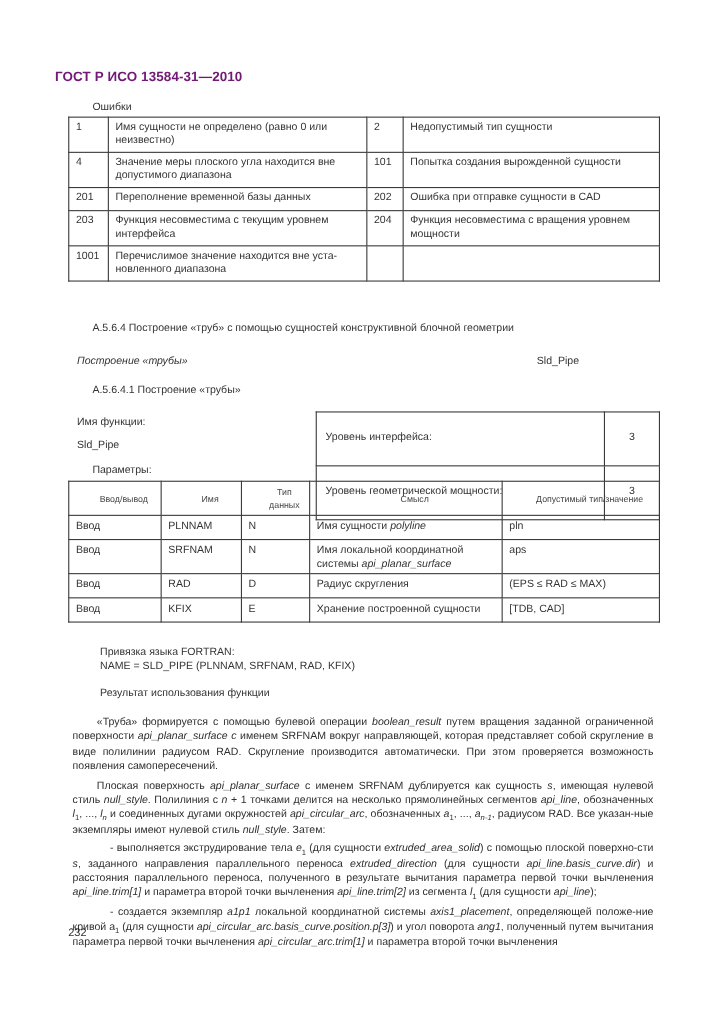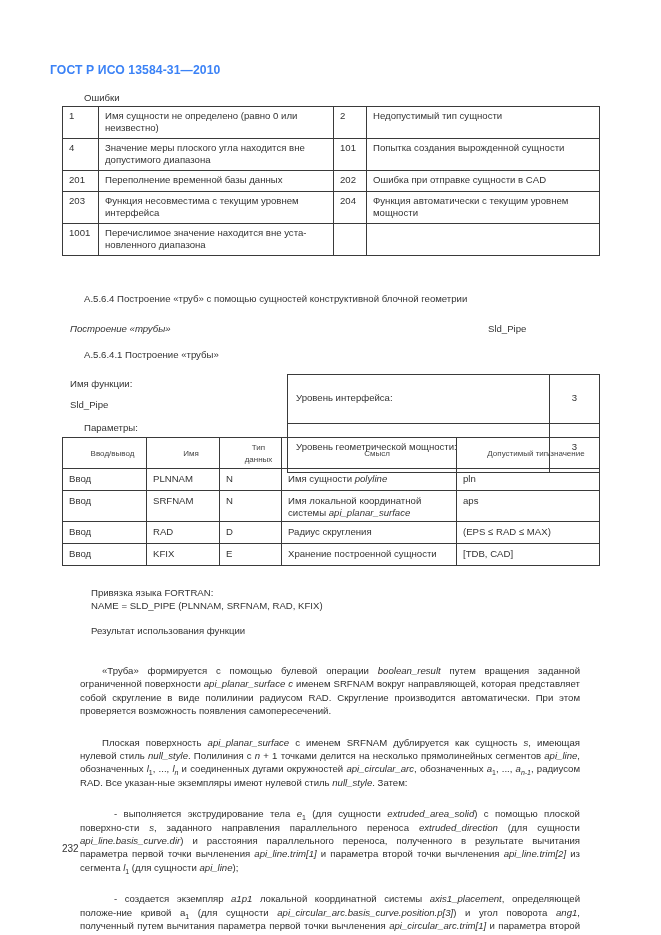--- a/index.html
+++ b/index.html
@@ -1,34 +1,34 @@
 <!DOCTYPE html>
 <html><head>
 <meta charset="utf-8">
 <style>
   html, body { margin:0; padding:0; }
   body {
     width:661px; height:935px; background:#ffffff; position:relative; overflow:hidden;
     font-family:"Liberation Sans", sans-serif; color:#2a2a2a; font-size:9.6px;
   }
   .abs { position:absolute; }
-  .doc-title { left:50px; top:63px; font-weight:bold; font-size:12.2px; color:#3b82f6; letter-spacing:0.1px; }
+  .doc-title { left:50px; top:63px; font-weight:bold; font-size:12.2px; color:#701a75; letter-spacing:0.1px; }
   .label { font-size:9.6px; color:#333; white-space:nowrap; }
   table { border-collapse:collapse; position:absolute; table-layout:fixed; }
   td, th { border:1px solid #3a3a3a; vertical-align:top; padding:3px 6px 2px 6px; font-size:9.6px; line-height:11.5px; color:#333; font-weight:normal; text-align:left; }
   .errors td { height:26px; }
   .errors tr.short td { height:15px; }
   .levels td { height:14px; padding:17px 8px; }
   .levels td.val { text-align:center; }
   .params th { font-size:8px; color:#444; text-align:center; padding:4px 4px 3px 20px; height:12px; vertical-align:middle; }
   .params td { padding:4px 6px 3px 6px; height:14px;margin-top:43px; }
   .params tr.tall td { height:22px; }
   i { font-style:italic; }
   .para { left:62px; width:536px; font-size:9.6px; line-height:13.4px; color:#2e2e2e; text-align:justify; }
-  .para p { margin:18px; text-indent:0; }
+  .para p { margin:4px; text-indent:0; }
   .para p.ind { text-indent:22px; }
   .para p.ind2 { text-indent:34px; }
   sub { font-size:7px; line-height:0; }
   .pagenum { left:62px; top:843px; font-size:10px; color:#333; }
 </style>
 </head>
 <body>
 
 <div class="abs doc-title">ГОСТ Р ИСО 13584-31—2010</div>
 
@@ -57,21 +57,21 @@
   <tr class="short">
     <td>201</td>
     <td>Переполнение временной базы данных</td>
     <td>202</td>
     <td>Ошибка при отправке сущности в CAD</td>
   </tr>
   <tr>
     <td>203</td>
     <td>Функция несовместима с текущим уровнем интерфейса</td>
     <td>204</td>
-    <td>Функция автоматически с текущим уровнем мощности</td>
+    <td>Функция несовместима с вращения уровнем мощности</td>
   </tr>
   <tr>
     <td>1001</td>
     <td>Перечислимое значение находится вне уста-новленного диапазона</td>
     <td></td>
     <td></td>
   </tr>
 </tbody>
   </table>
 

